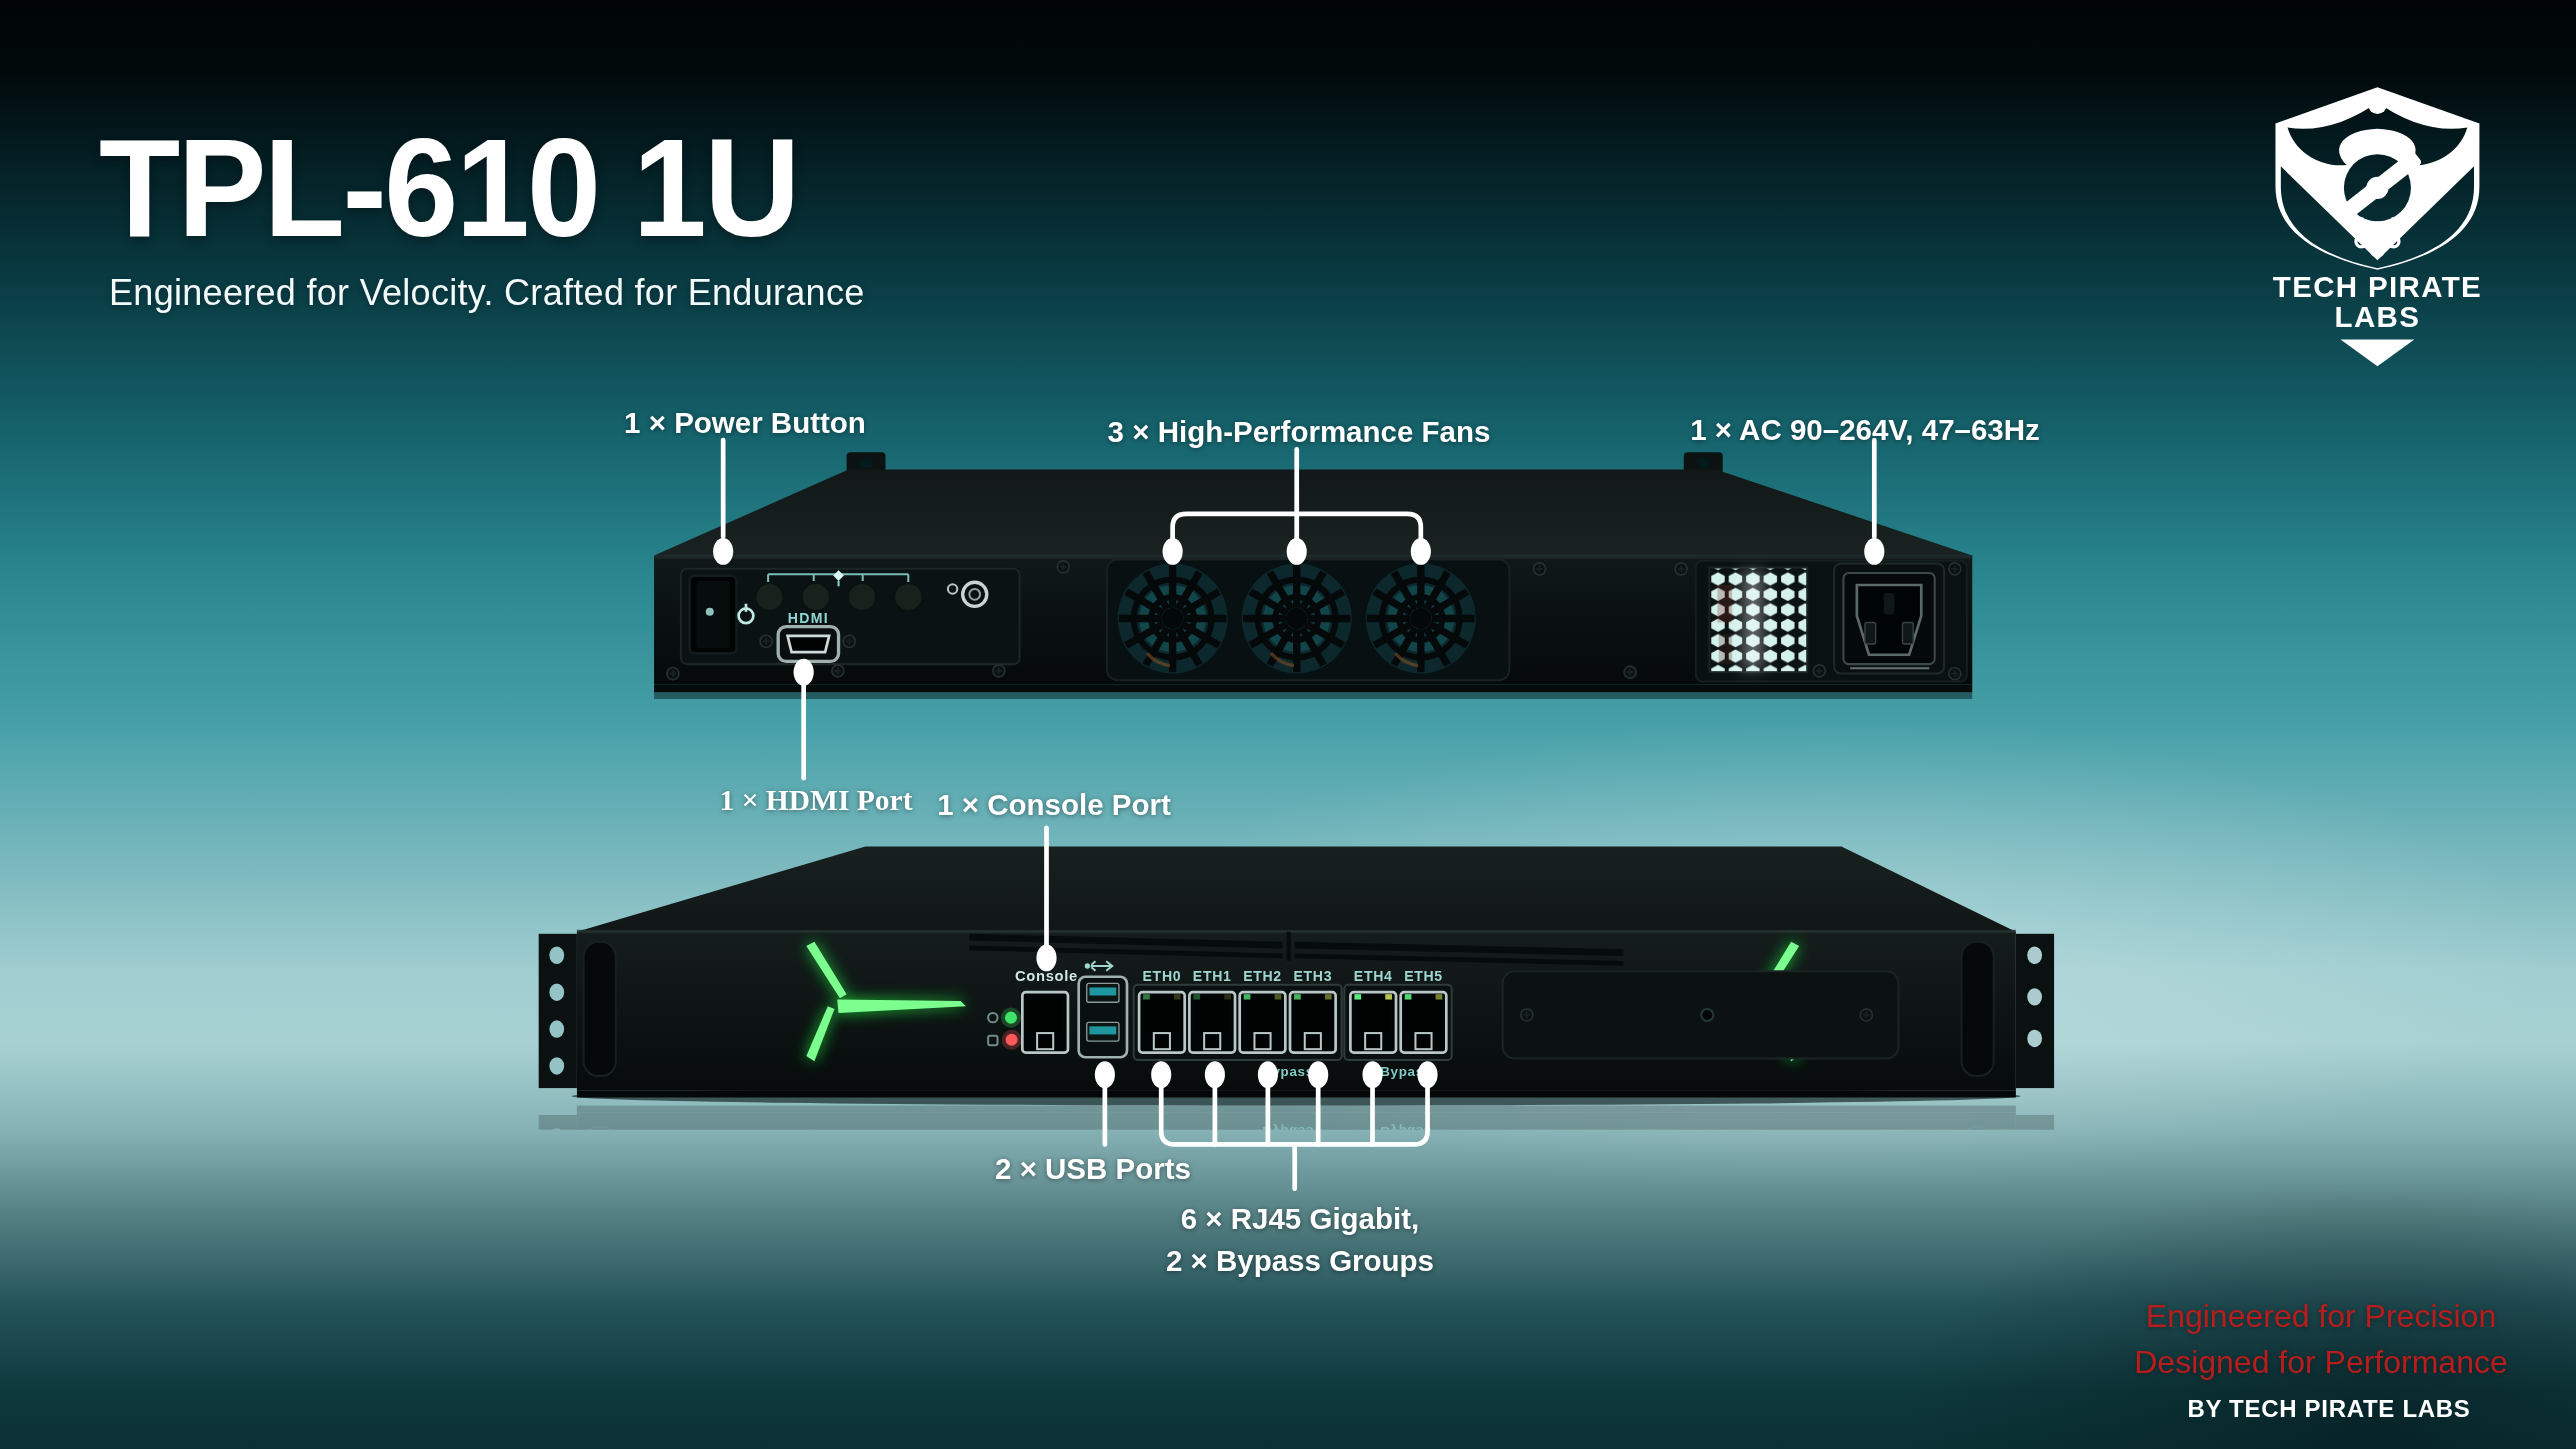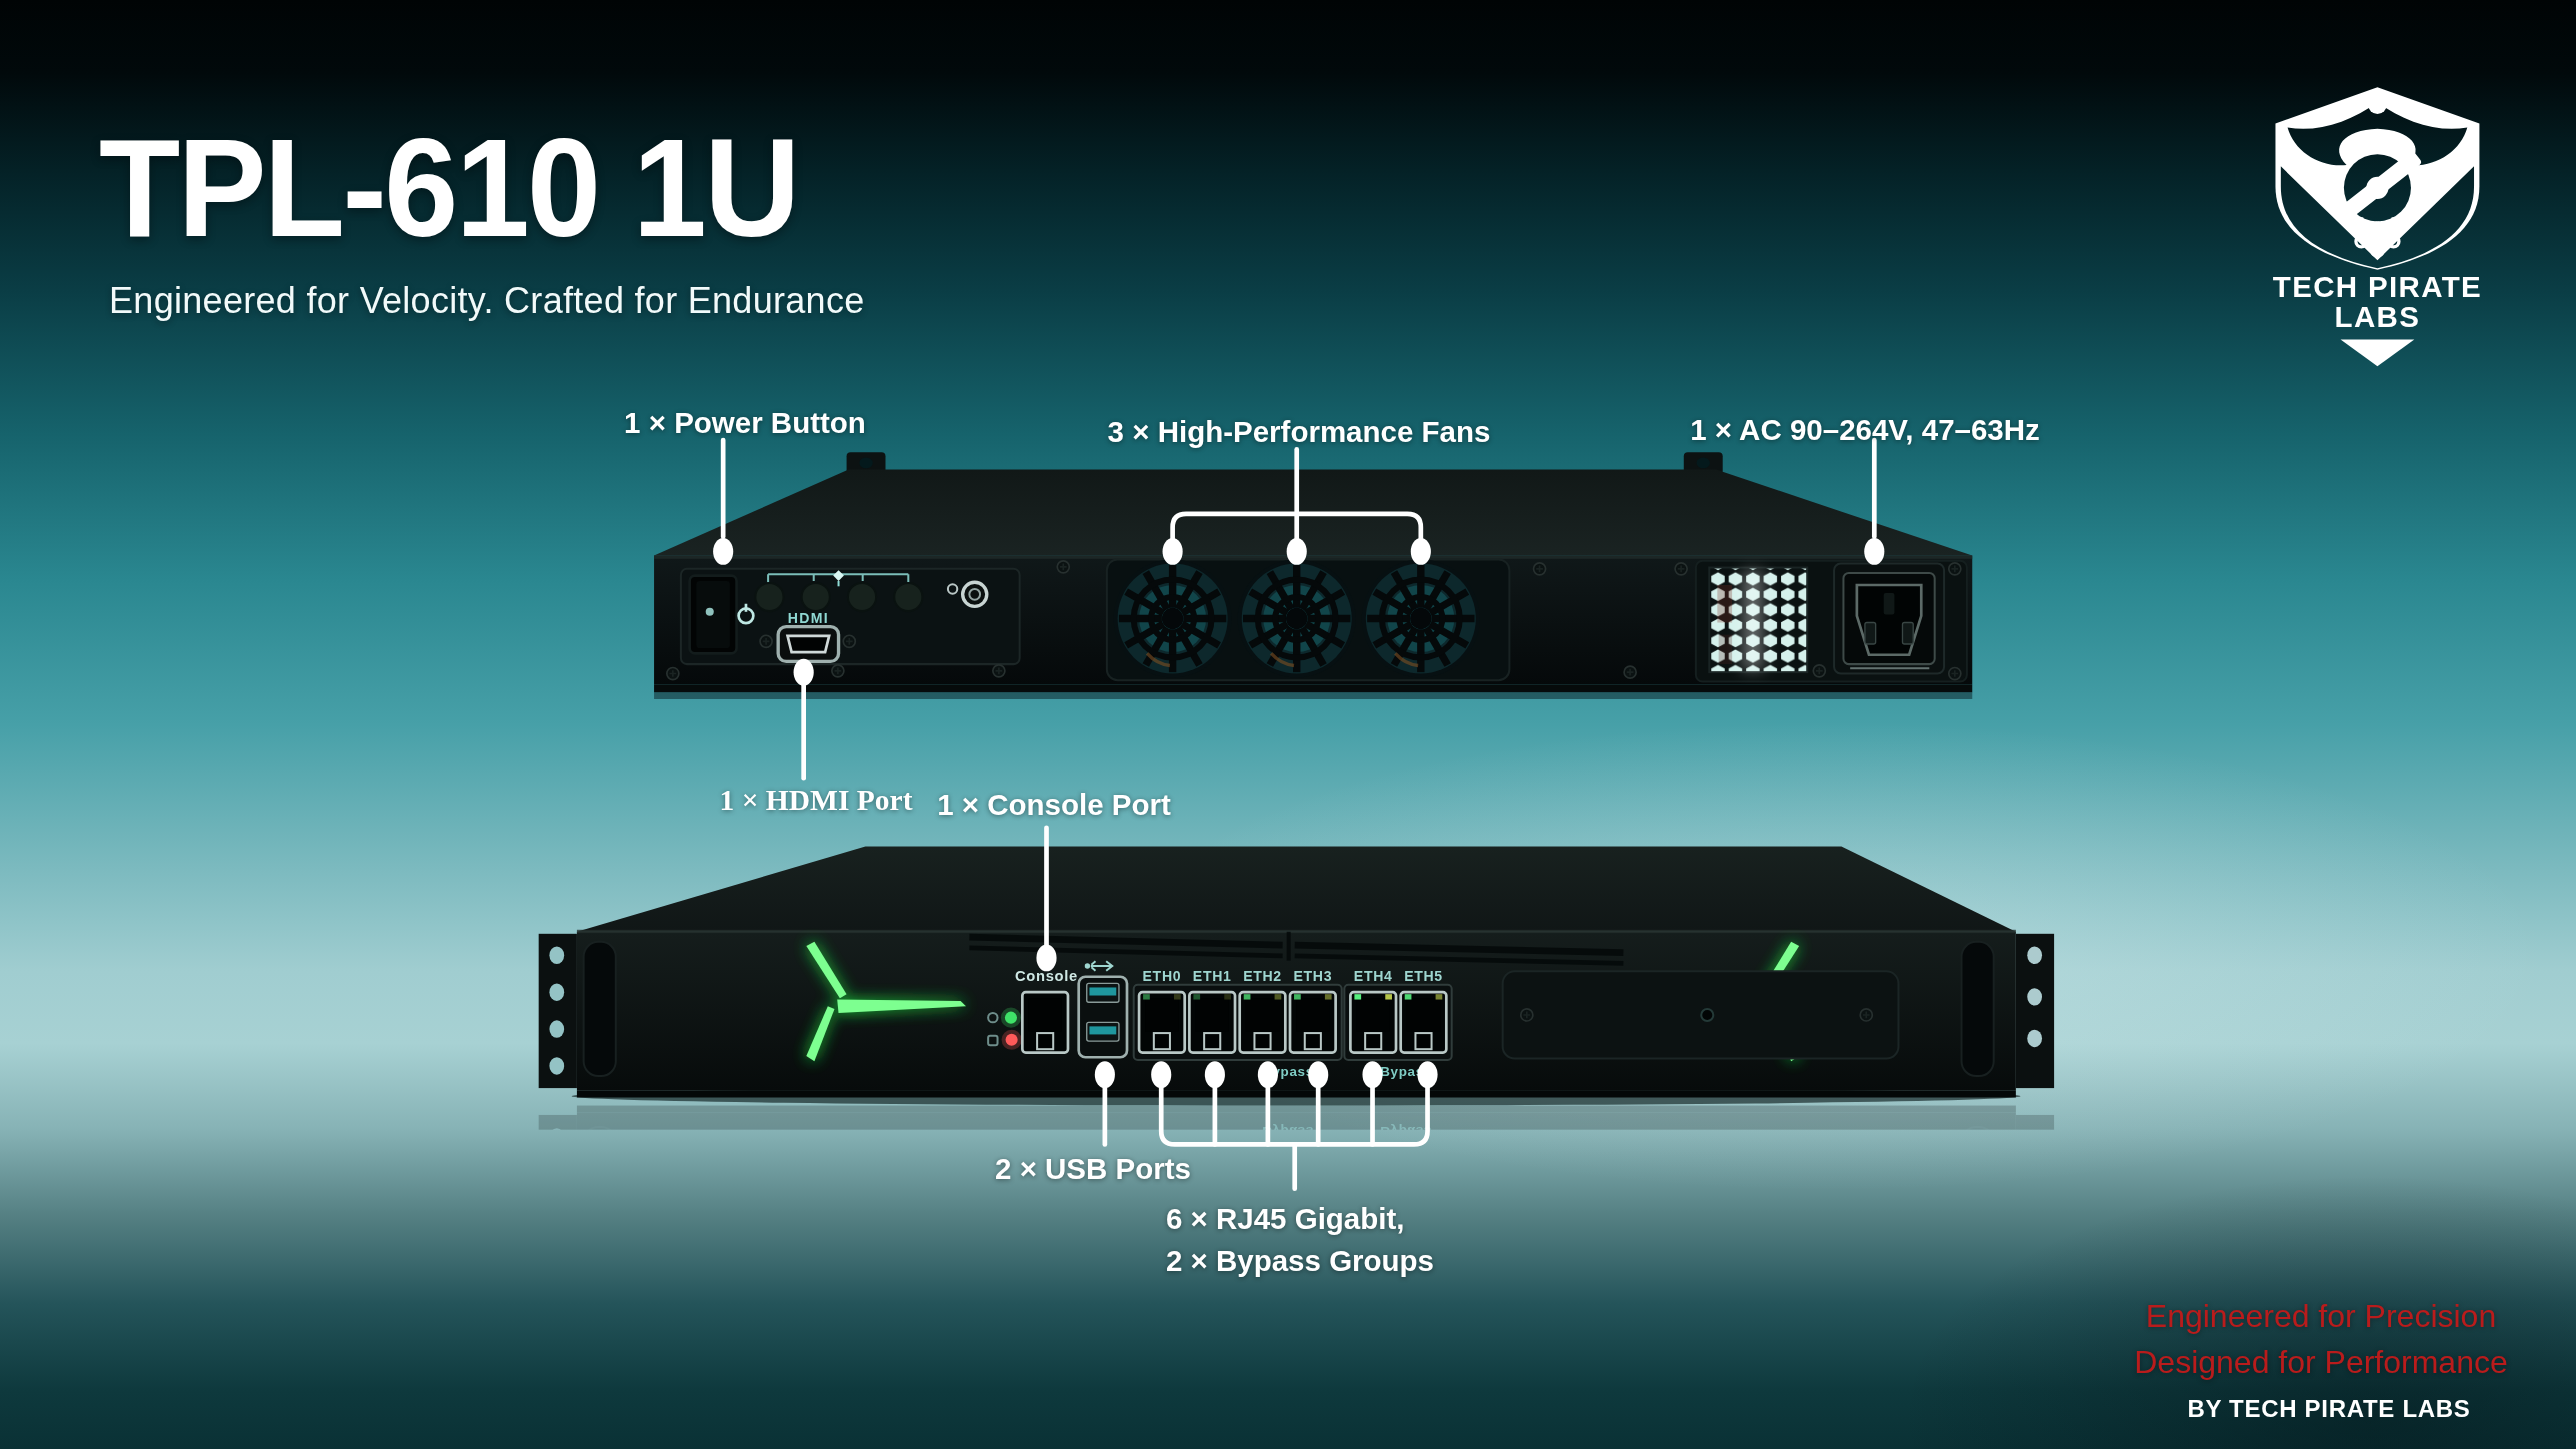--- a/index.html
+++ b/index.html
@@ -16,26 +16,26 @@
   }
   .abs{position:absolute;}
   #scene{position:absolute;left:0;top:0;}
   .page-title{
     left:99px;top:118px;color:#ffffff;font-size:140px;font-weight:800;
     letter-spacing:-2.7px;line-height:1.0;transform:scaleX(.95);transform-origin:left top;
     text-shadow:0 2.7px 9.4px rgba(0,12,14,.45);white-space:nowrap;
   }
   .page-subtitle{
     left:109px;top:272px;color:#f2fafa;font-size:36px;font-weight:400;
-    letter-spacing:0.3px;white-space:nowrap;text-shadow:0 2px 6.7px rgba(0,12,14,.4);margin-top:8px;
+    letter-spacing:0.3px;white-space:nowrap;text-shadow:0 2px 6.7px rgba(0,12,14,.4);
   }
   .callout{
     color:#ffffff;font-size:29.5px;font-weight:700;white-space:nowrap;
     transform:translate(-50%,-50%);text-shadow:0 1.3px 5.4px rgba(0,10,12,.45);
-    line-height:42px;
+    text-align:center;line-height:42px;
   }
   .footer-line{color:#b91c1c;font-size:32px;font-weight:400;white-space:nowrap;
     transform:translate(-50%,-50%);text-shadow:0 1.3px 5.4px rgba(0,10,12,.4);}
   .footer-byline{color:#ffffff;font-size:24px;font-weight:700;letter-spacing:0.7px;
     white-space:nowrap;transform:translate(-50%,-50%);margin-left:8px;}
   svg text{font-family:"Liberation Sans",sans-serif;}
 </style>
 </head>
 <body>
 

